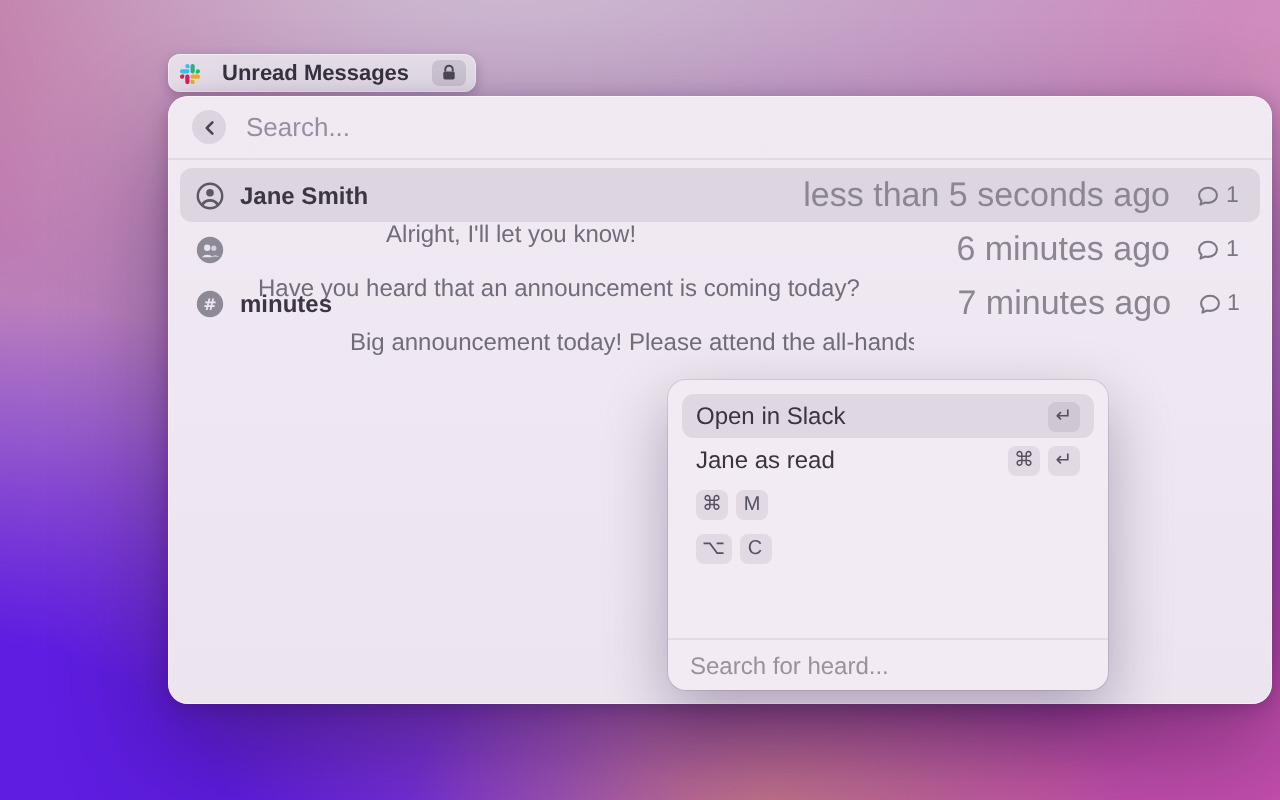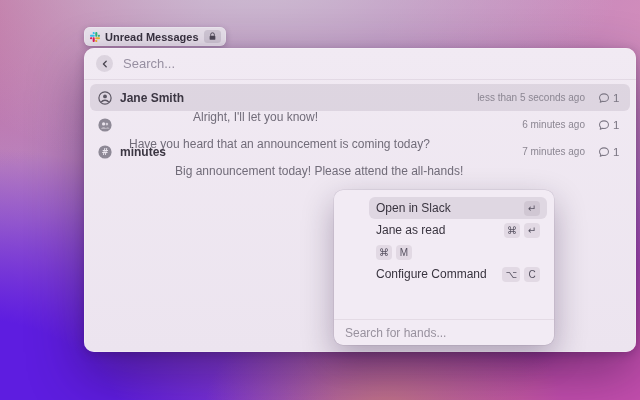--- a/index.html
+++ b/index.html
@@ -18,21 +18,21 @@
       radial-gradient(430px 300px at -8% -2%, rgba(192,99,152,.9), rgba(192,99,152,0) 60%),
       radial-gradient(300px 200px at 60% 103%, rgba(206,134,120,.8), rgba(206,134,120,0) 60%),
       radial-gradient(540px 430px at -4% 110%, #5e1de0 28%, rgba(104,30,226,0) 68%),
       radial-gradient(580px 400px at 102% 110%, #c44fae 25%, rgba(196,79,174,0) 65%),
       linear-gradient(165deg, #c287b4 0%, #b77fc0 40%, #9a4ecb 75%, #8d35cf 100%);
   }
 
   
   .tag-pill {
     position:absolute; left:84px; top:27px; height:19px;
-    display:flex; align-items:center; gap:5px;
+    display:flex; align-items:center; gap:11px;
     padding:0 5px 0 6px; border-radius:6px;
     background:#e9e2ec;
     box-shadow:0 2px 6px rgba(40,15,60,.25), inset 0 0 0 .5px rgba(255,255,255,.5);
     font-size:11px; font-weight:600; color:#38333f;
   }
   .tag-pill .slack { width:10px; height:10px; }
   .tag-badge {
     width:17px; height:13px; border-radius:3.5px;
     background:rgba(90,75,100,.16);
     display:flex; align-items:center; justify-content:center;
@@ -60,32 +60,32 @@
   .list { padding:4px 6px 0 6px; }
   .row {
     height:27px; border-radius:6px;
     display:flex; align-items:center; padding:7px 8px;
     font-size:12px;
   }
   .row.selected { background:rgba(62,40,72,.10); }
   .row .ricon { width:14px; height:14px; margin-right:8px; flex:0 0 auto; display:flex; }
   .row .rtitle { font-weight:700; color:#3b3642; white-space:nowrap; }
   .row .rpreview { color:#716c79; margin-left:9px; white-space:nowrap; overflow:hidden; flex:1 1 auto;margin-top:39px; }
-  .row .rtime { color:#8b8692; font-size:10px; white-space:nowrap; margin-left:22px; }
+  .row .rtime { color:#8b8692; font-size:17px; white-space:nowrap; margin-left:22px; }
   .row .runread { display:flex; align-items:center; gap:3px; margin-left:13px; color:#7b7683; font-size:11.5px; width:24px; }
 
   
   .actions-panel {
     position:absolute; left:250px; top:142px; width:220px; height:155px;
     border-radius:9px;
     background:#f2ebf4;
     box-shadow:0 12px 32px rgba(30,8,50,.30), 0 0 0 .5px rgba(60,40,70,.12);
     display:flex; flex-direction:column;
   }
-  .actions-items { padding:7px;margin-left:28px; }
+  .actions-items { padding:7px; }
   .action-item {
     height:22px; border-radius:6px;
     display:flex; align-items:center; padding:0 7px;
     font-size:12px; color:#39343f;
   }
   .action-item.selected { background:rgba(62,40,72,.10); }
   .action-item .alabel { flex:1 1 auto; }
   .keys { display:flex; gap:4px; }
   .key {
     min-width:16px; height:15px; padding:0 3px; border-radius:4px;
@@ -217,25 +217,24 @@
       </div>
 
       <div class="action-item">
         <span class="keys">
           <span class="key">⌘</span>
           <span class="key">M</span>
         </span>
       </div>
 
       <div class="action-item">
-        <span class="alabel">Configure Command</span>
         <span class="keys">
           <span class="key">⌥</span>
           <span class="key">C</span>
         </span>
       </div>
 
     </div>
     <div class="actions-spacer"></div>
-    <div class="actions-footer">Search for hands...</div>
+    <div class="actions-footer">Search for heard...</div>
   </div>
 
 </div>
 
 </body></html>

